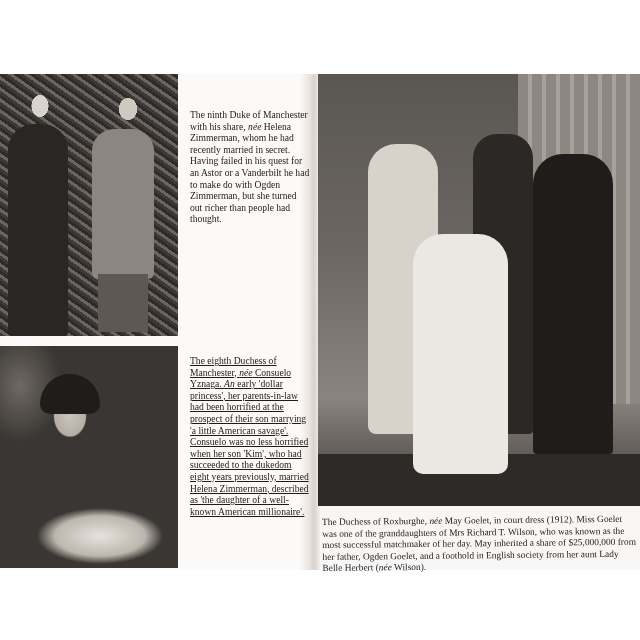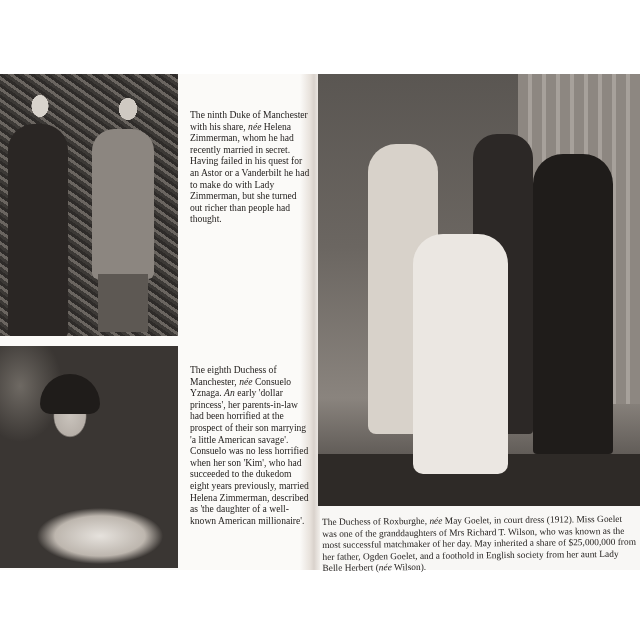--- a/index.html
+++ b/index.html
@@ -35,38 +35,38 @@
   .photo3 .wall { position:absolute; left:200px; top:0; width:122px; height:330px;
                   background:repeating-linear-gradient(to right,#8d8781 0 10px,#a7a19b 10px 14px); }
   .photo3 .fig { position:absolute; }
   .photo3 .f1 { left:50px; top:70px; width:70px; height:290px; background:#d8d2ca; border-radius:28px 28px 8px 8px; }
   .photo3 .f2 { left:155px; top:60px; width:60px; height:300px; background:#2c2826; border-radius:24px 24px 4px 4px; }
   .photo3 .f3 { left:215px; top:80px; width:80px; height:300px; background:#1f1c1a; border-radius:30px 30px 4px 4px; }
   .photo3 .f4 { left:95px; top:160px; width:95px; height:240px; background:#ebe7e2; border-radius:30px 30px 10px 10px; }
   .photo3 .floor { position:absolute; left:0; top:380px; width:322px; height:52px; background:#2e2a27; }
   .caption { position:absolute; color:#1f1c1a; font-size:9.6px; line-height:11.6px; }
   .cap1 { left:190px; top:109px; width:120px; }
-  .cap2 { left:190px; top:364px; width:120px; }
+  .cap2 { left:190px; top:355px; width:120px;text-decoration:underline; }
   .cap3 { left:322px; top:517px; width:315px; font-size:9.4px; line-height:11.6px; transform:rotate(-0.6deg); transform-origin:left top; }
   i { font-style:italic; }
 </style>
 </head>
 <body>
 
 <div class="page-left"></div>
 <div class="page-right"></div>
 <div class="gutter"></div>
 
 <div class="photo photo1">
   <div class="woman"></div>
   <div class="man"></div>
   <div class="man-legs"></div>
 </div>
 
-<div class="caption cap1"><span>The ninth Duke of Manchester with his share, </span><i>née</i><span> Helena Zimmerman, whom he had recently married in secret. Having failed in his quest for an Astor or a Vanderbilt he had to make do with Lady Zimmerman, but she turned out richer than people had thought.</span></div>
+<div class="caption cap1"><span>The ninth Duke of Manchester with his share, </span><i>née</i><span> Helena Zimmerman, whom he had recently married in secret. Having failed in his quest for an Astor or a Vanderbilt he had to make do with Ogden Zimmerman, but she turned out richer than people had thought.</span></div>
 
 <div class="photo photo2">
   <div class="hair"></div>
 </div>
 
 <div class="caption cap2"><span>The eighth Duchess of Manchester, </span><i>née</i><span> Consuelo Yznaga. </span><i>An</i><span> early 'dollar princess', her parents-in-law had been horrified at the prospect of their son marrying 'a little American savage'. Consuelo was no less horrified when her son 'Kim', who had succeeded to the dukedom eight years previously, married Helena Zimmerman, described as 'the daughter of a well-known American millionaire'.</span></div>
 
 <div class="photo photo3">
   <div class="wall"></div>
   <div class="fig f1"></div>

